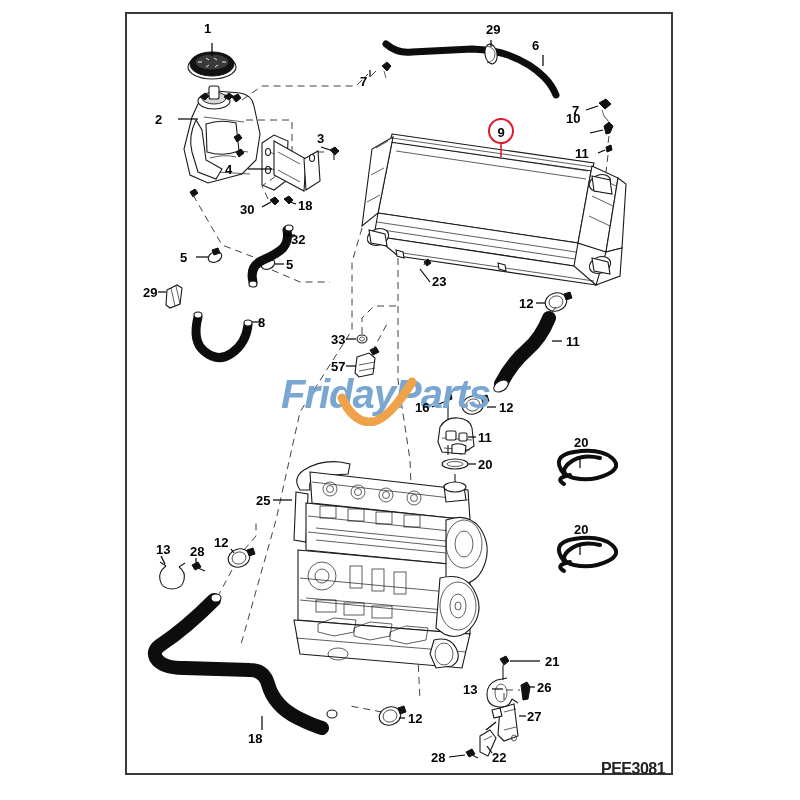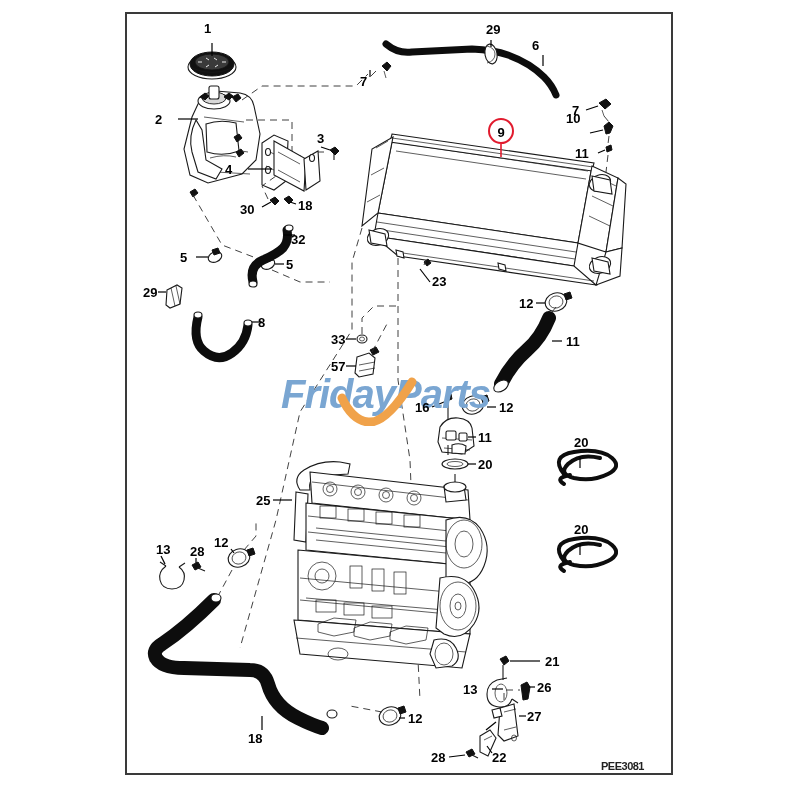--- a/index.html
+++ b/index.html
@@ -4,21 +4,21 @@
 <style>
   html,body{margin:0;padding:0;background:#ffffff;}
   body{width:800px;height:800px;position:relative;overflow:hidden;
        font-family:"Liberation Sans",sans-serif;}
   #stage{position:absolute;left:0;top:0;width:800px;height:800px;background:#fff;}
   #frame{position:absolute;left:125px;top:12px;width:548px;height:763px;
          border:2px solid #3a3a3a;background:#fff;box-sizing:border-box;}
   svg.art{position:absolute;left:0;top:0;width:800px;height:800px;overflow:visible;}
   .lbl{position:absolute;font-family:"Liberation Sans",sans-serif;font-weight:bold;
        font-size:13px;color:#000;white-space:nowrap;line-height:1;}
-  #code{position:absolute;left:601px;top:760px;font-size:11px;font-weight:bold;
+  #code{position:absolute;left:601px;top:760px;font-size:16px;font-weight:bold;
         color:#222;letter-spacing:-0.5px;}
   #wm{position:absolute;left:281px;top:372px;width:300px;height:50px;}
   #wm .wt{position:absolute;left:0;top:0;font-size:40px;font-weight:bold;
           font-style:italic;color:#7aa6d2;letter-spacing:-1px;
           font-family:"Liberation Sans",sans-serif;white-space:nowrap;}
   #wm .swoosh{position:absolute;left:55px;top:4px;}
   .redcirc{position:absolute;left:488px;top:118px;width:26px;height:26px;
            border:2.5px solid #e11b2e;border-radius:50%;box-sizing:border-box;}
   .redcirc span{position:absolute;left:0;top:5px;width:100%;text-align:center;
                 font-size:13px;font-weight:bold;color:#000;}

